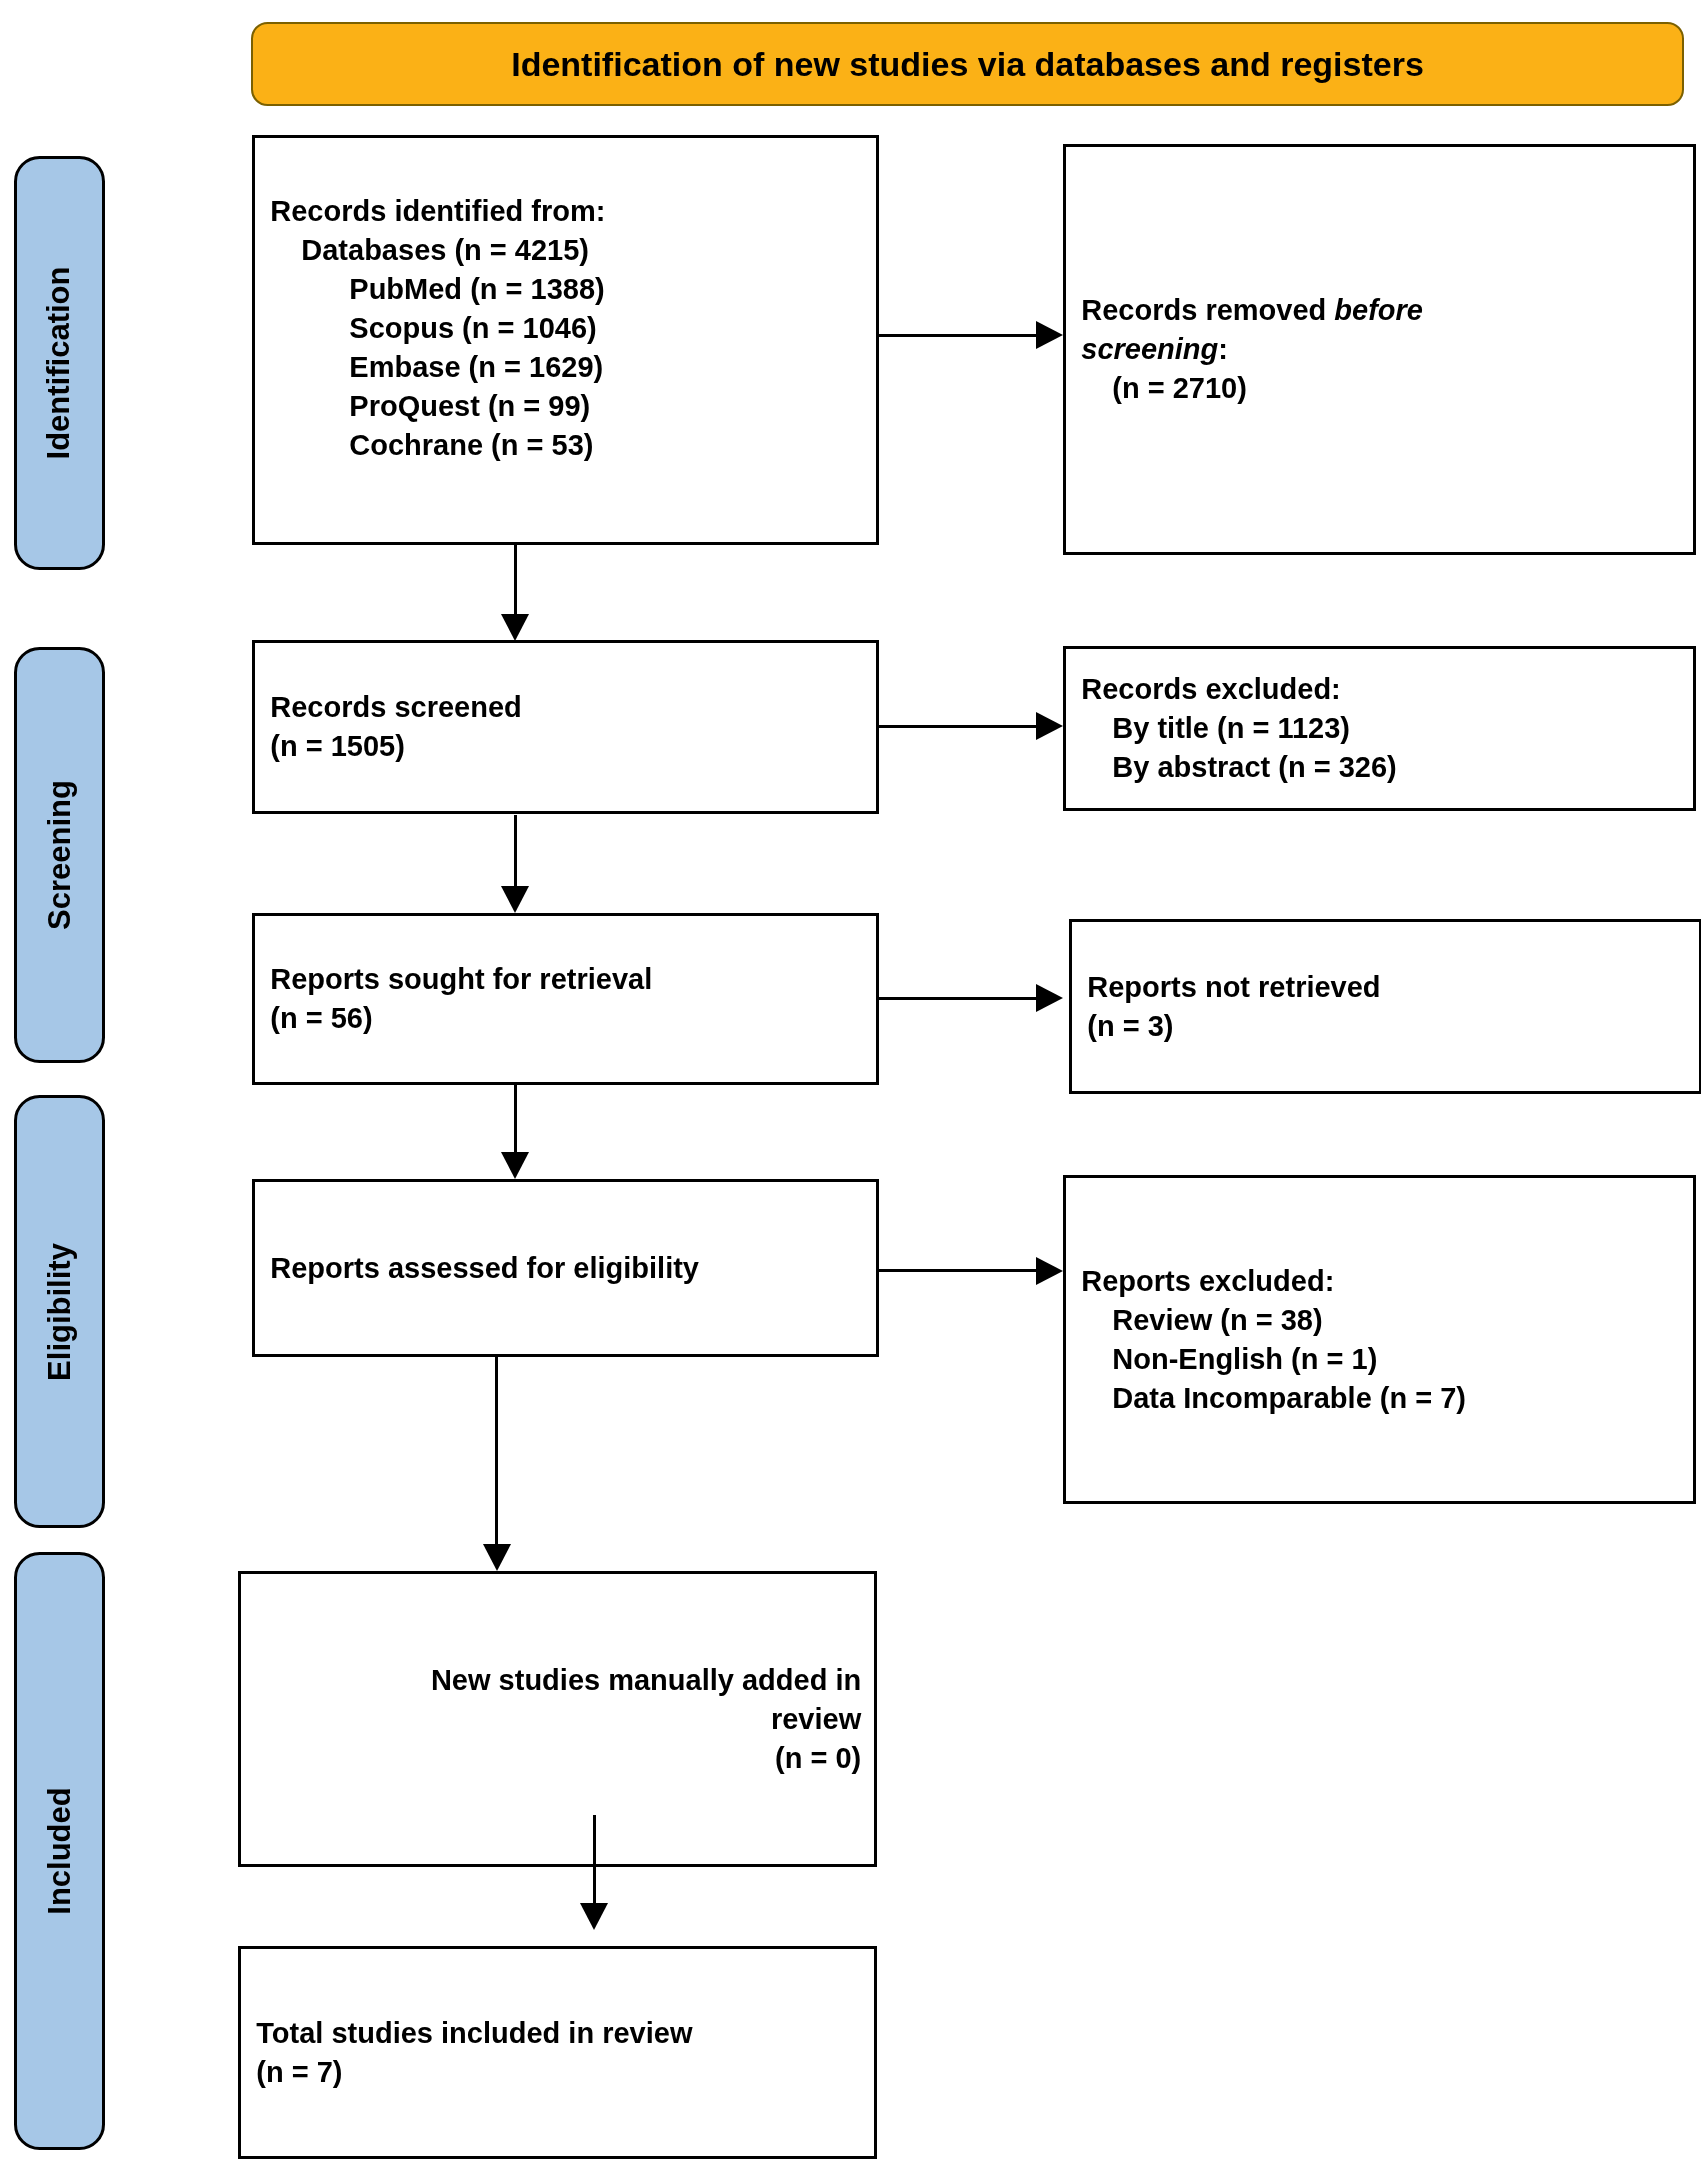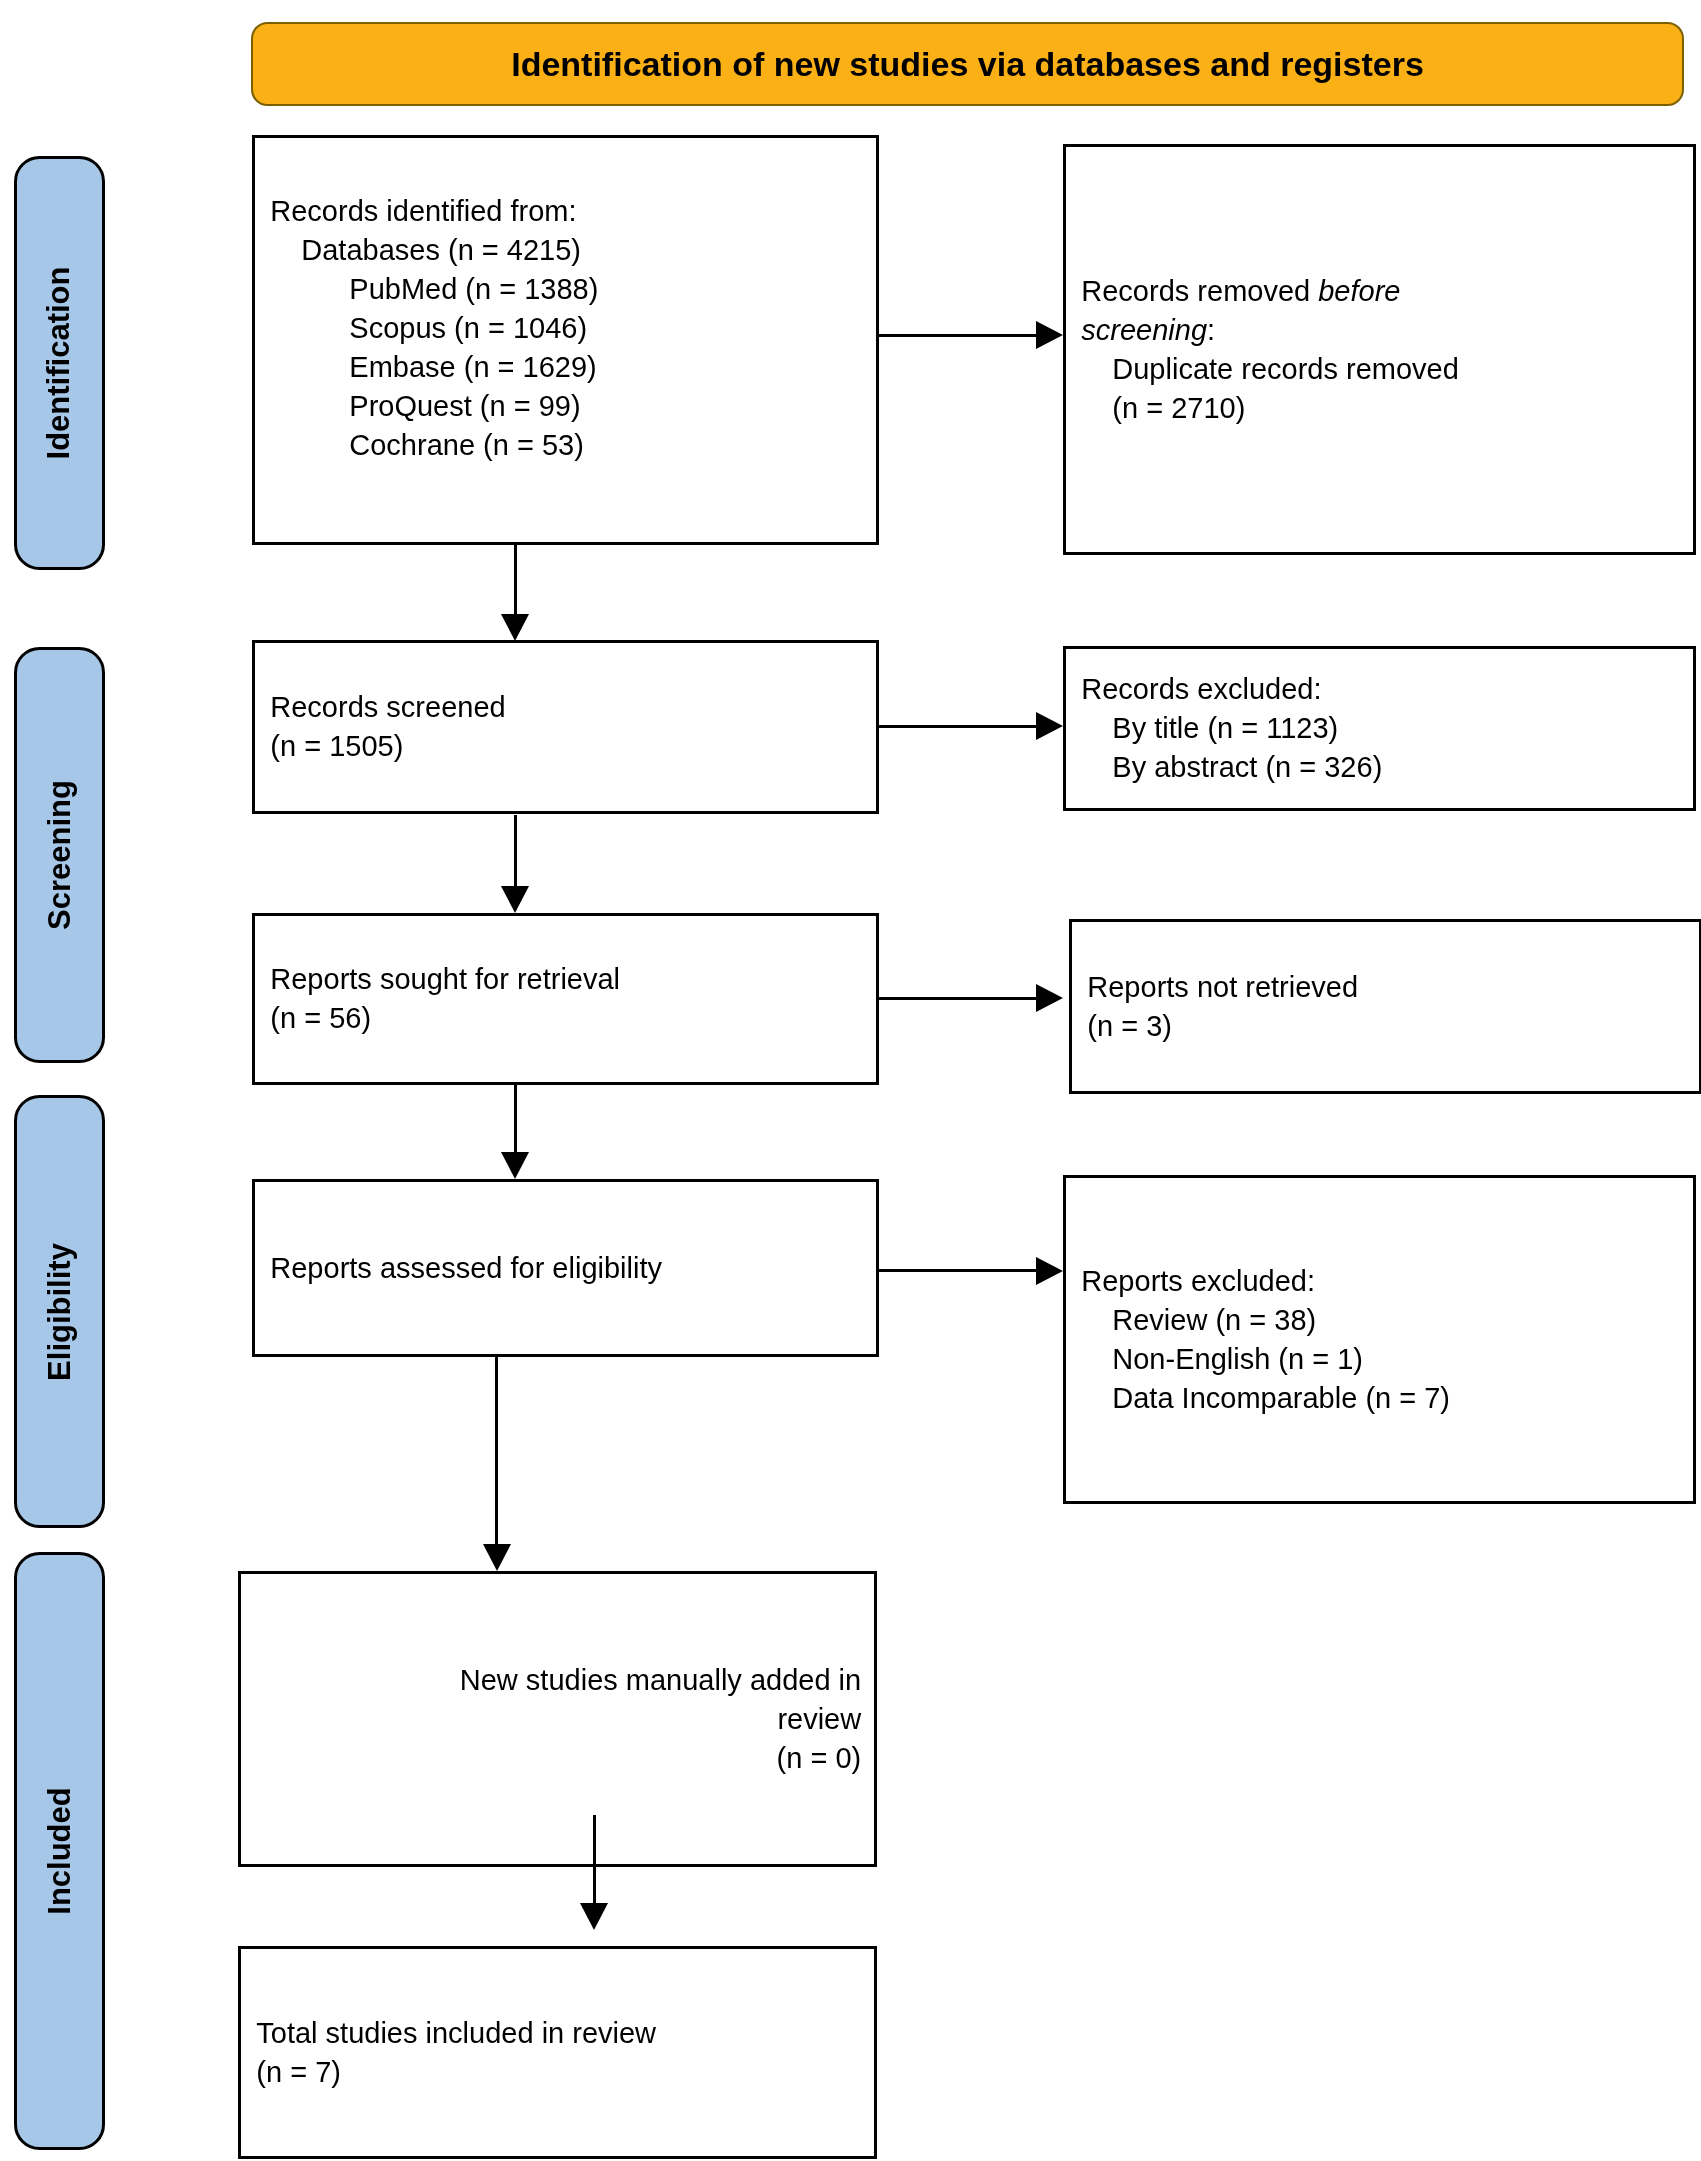--- a/index.html
+++ b/index.html
@@ -56,21 +56,21 @@
   #stage-eligibility    { top: 1095px; height: 433px; }
   #stage-included       { top: 1552px; height: 598px; }
 
   
   .fbox {
     position: absolute;
     background: var(--box-bg);
     border: 3.2px solid var(--box-border);
     display: flex; flex-direction: column; justify-content: center;
     padding: 7.7px 12.8px 7.7px 15.3px;
-    font-size: 29px; line-height: 39px;
+    font-size: 29px; line-height: 39px; font-weight: bold;
   }
   .fbox .line { white-space: nowrap; }
   .fbox .line.indent-1 { padding-left: 31px; }
   .fbox .line.indent-2 { padding-left: 79px; }
   .fbox .line em { font-style: italic; }
 
   #box-records-identified { left: 252px;  top: 135px;  width: 627px;  height: 410px; padding-bottom: 31px; }
   #box-records-removed    { left: 1063px; top: 144px;  width: 633px;  height: 411px; }
   #box-records-screened   { left: 252px;  top: 640px; width: 627px;  height: 174px; }
   #box-records-excluded   { left: 1063px; top: 646px; width: 633px;  height: 165px; }
@@ -124,21 +124,20 @@
       <div class="line indent-1"><span>Databases (n = 4215)</span></div>
       <div class="line indent-2"><span>PubMed (n = 1388)</span></div>
       <div class="line indent-2"><span>Scopus (n = 1046)</span></div>
       <div class="line indent-2"><span>Embase (n = 1629)</span></div>
       <div class="line indent-2"><span>ProQuest (n = 99)</span></div>
       <div class="line indent-2"><span>Cochrane (n = 53)</span></div>
     </div>
   <div class="fbox" id="box-records-removed">
       <div class="line indent-0"><span>Records removed </span><em>before</em></div>
       <div class="line indent-0"><em>screening</em><span>:</span></div>
-      <div class="line indent-1"><span>Duplicate records removed</span></div>
       <div class="line indent-1"><span>(n = 2710)</span></div>
     </div>
   <div class="fbox" id="box-records-screened">
       <div class="line indent-0"><span>Records screened</span></div>
       <div class="line indent-0"><span>(n = 1505)</span></div>
     </div>
   <div class="fbox" id="box-records-excluded">
       <div class="line indent-0"><span>Records excluded:</span></div>
       <div class="line indent-1"><span>By title (n = 1123)</span></div>
       <div class="line indent-1"><span>By abstract (n = 326)</span></div>

